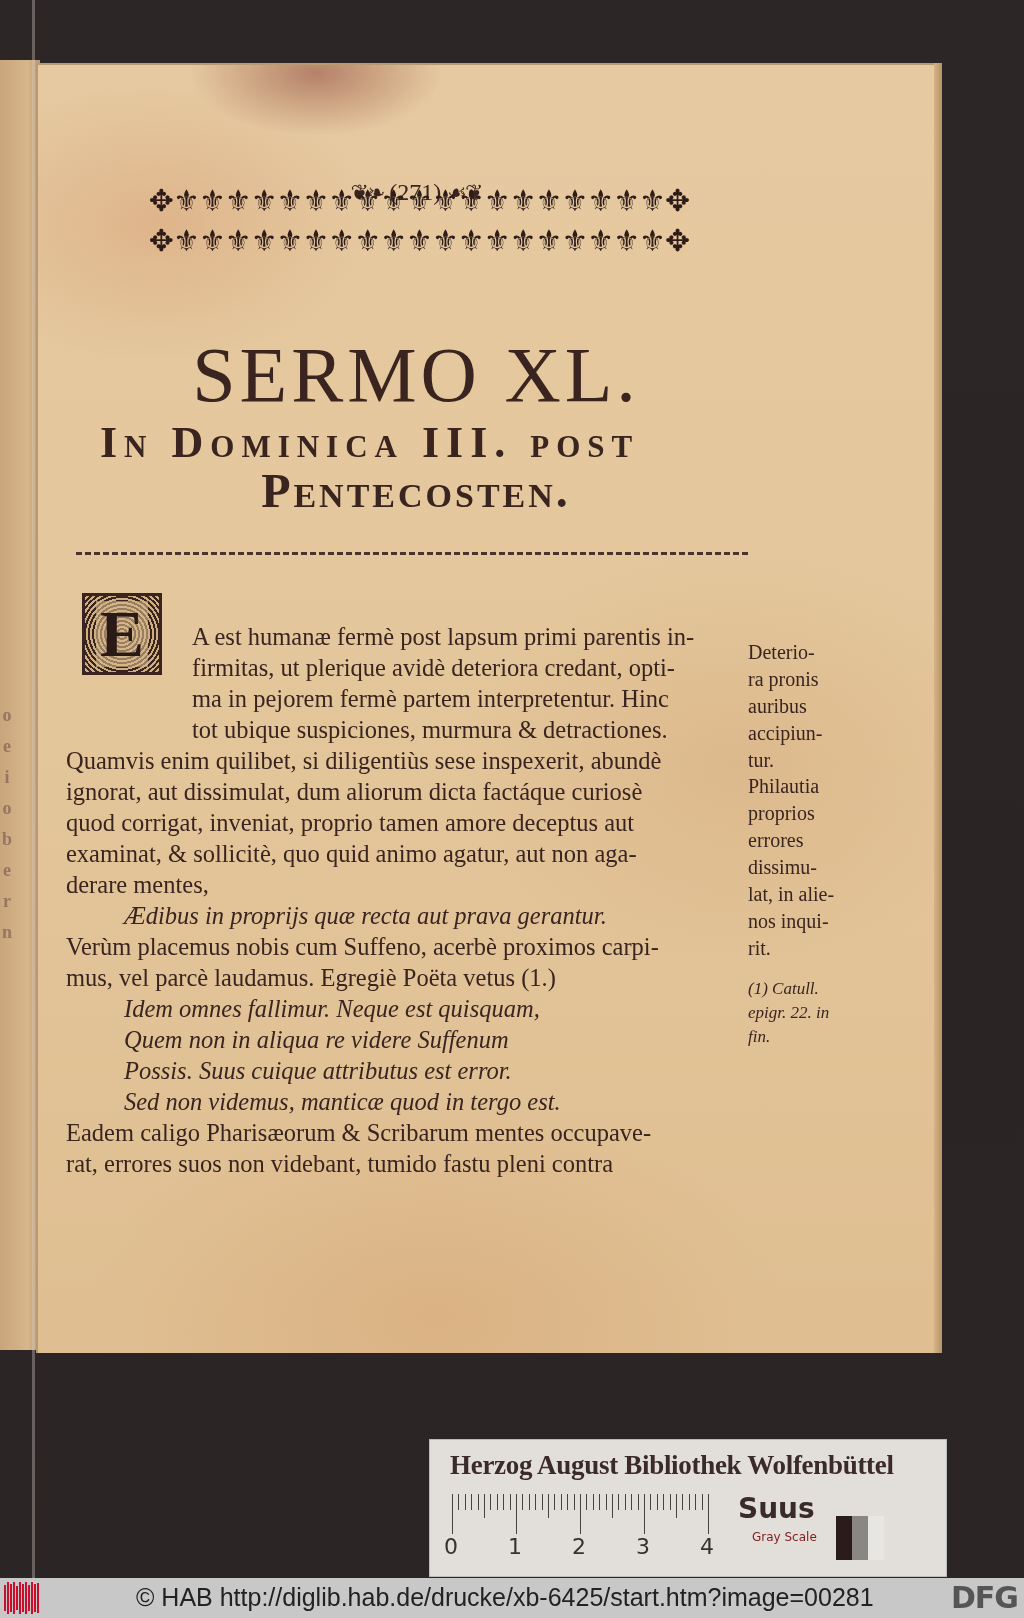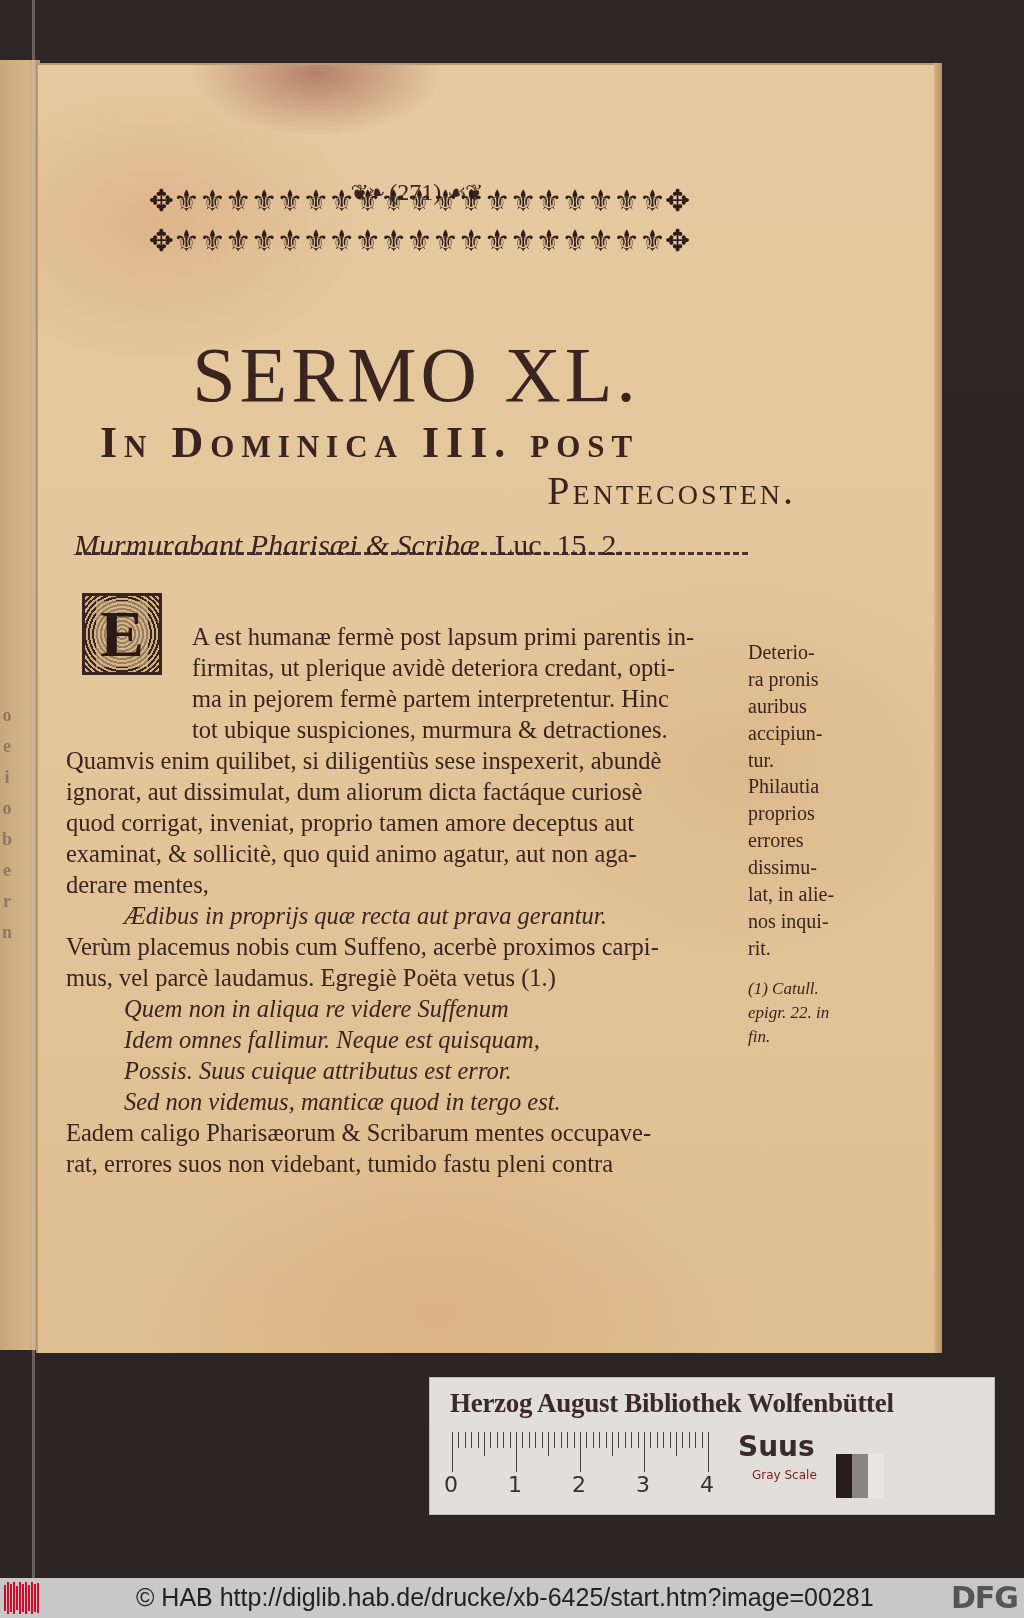--- a/index.html
+++ b/index.html
@@ -55,22 +55,22 @@
     position:absolute; top:232px; left:0; width:760px; text-align:center;
     font-family:"Liberation Serif", serif; font-size:78px; letter-spacing:4px;
     line-height:80px;
   }
   .subtitle1 {
     position:absolute; top:316px; left:64px; width:660px;
     font-family:"Liberation Serif", serif; font-size:44px; font-weight:bold;
     letter-spacing:7px; font-variant:small-caps; line-height:48px; white-space:nowrap;
   }
   .subtitle2 {
-    position:absolute; top:368px; left:0; width:760px; text-align:right;
-    font-family:"Liberation Serif", serif; font-size:40px; font-weight:normal;
+    position:absolute; top:368px; left:0; width:760px; text-align:center;
+    font-family:"Liberation Serif", serif; font-size:48px; font-weight:bold;
     letter-spacing:3px; font-variant:small-caps; line-height:40px;
   }
   .epigraph {
     position:absolute; top:424px; left:38px; width:720px;
     font-family:"Liberation Serif", serif; font-size:30px; line-height:36px;
     white-space:nowrap;
   }
   .epigraph .it { font-style:italic; }
   .rule {
     position:absolute; top:489px; left:40px; width:672px; height:4px;
@@ -104,22 +104,22 @@
   .margin-b { top:670px; }
   .margin-c { top:874px; font-style:italic; font-size:17px; line-height:24px; }
   .margin-c .line { height:24px; }
   .footer-line {
     position:absolute; top:1102px; left:56px; width:690px;
     font-family:"Liberation Serif", serif; font-size:24px; line-height:30px;
     display:flex; justify-content:space-between;
   }
   .footer-line .sig { font-variant:small-caps; letter-spacing:2px; font-weight:bold; }
   .target {
-    position:absolute; left:430px; top:1378px; width:516px; height:136px;
-    background:#e2dfda; box-shadow:0 0 0 1px #bbb;padding-left:48px;
+    position:absolute; left:430px; top:1440px; width:516px; height:136px;
+    background:#e2dfda; box-shadow:0 0 0 1px #bbb;
   }
   .target-title {
     position:absolute; left:20px; top:10px;
     font-family:"Liberation Serif", serif; font-weight:bold; font-size:27px;
     color:#3a2a2a; white-space:nowrap; letter-spacing:-0.3px;
   }
   .ruler {
     position:absolute; left:22px; top:54px; width:256px; height:40px;
   }
   .ruler .tick { position:absolute; bottom:0; width:1px; background:#444; }
@@ -170,46 +170,42 @@
 
   <div class="ornament-band">
     <div>✥⚜⚜⚜⚜⚜⚜⚜⚜⚜⚜⚜⚜⚜⚜⚜⚜⚜⚜⚜✥</div>
     <div>✥⚜⚜⚜⚜⚜⚜⚜⚜⚜⚜⚜⚜⚜⚜⚜⚜⚜⚜⚜✥</div>
   </div>
 
   <div class="title ink">SERMO XL.</div>
   <div class="subtitle1 ink">In Dominica III. post</div>
   <div class="subtitle2 ink">Pentecosten.</div>
 
-  <div class="epigraph ink">
-    <span class="it">Murmurabant Pharisæi &amp; Scribæ.</span>
-    <span>Luc. 15. 2.</span>
-  </div>
 
   <div class="rule"></div>
 
   <div class="dropcap">
     <span>E</span>
   </div>
 
   <div class="body-text ink">
     <span class="line ind">A est humanæ fermè post lapsum primi parentis in-</span>
     <span class="line ind">firmitas, ut plerique avidè deteriora credant, opti-</span>
     <span class="line ind">ma in pejorem fermè partem interpretentur. Hinc</span>
     <span class="line ind">tot ubique suspiciones, murmura &amp; detractiones.</span>
     <span class="line">Quamvis enim quilibet, si diligentiùs sese inspexerit, abundè</span>
     <span class="line">ignorat, aut dissimulat, dum aliorum dicta factáque curiosè</span>
     <span class="line">quod corrigat, inveniat, proprio tamen amore deceptus aut</span>
     <span class="line">examinat, &amp; sollicitè, quo quid animo agatur, aut non aga-</span>
     <span class="line">derare mentes,</span>
     <span class="line verse">Ædibus in proprijs quæ recta aut prava gerantur.</span>
     <span class="line">Verùm placemus nobis cum Suffeno, acerbè proximos carpi-</span>
     <span class="line">mus, vel parcè laudamus. Egregiè Poëta vetus (1.)</span>
+    <span class="line verse">Idem omnes fallimur. Neque est quisquam,</span>
     <span class="line verse">Quem non in aliqua re videre Suffenum</span>
-    <span class="line verse">Idem omnes fallimur. Neque est quisquam,</span>
     <span class="line verse">Possis. Suus cuique attributus est error.</span>
     <span class="line verse">Sed non videmus, manticæ quod in tergo est.</span>
     <span class="line">Eadem caligo Pharisæorum &amp; Scribarum mentes occupave-</span>
     <span class="line">rat, errores suos non videbant, tumido fastu pleni contra</span>
   </div>
 
   <div class="margin-notes margin-a ink">
     <span class="line">Deterio-</span>
     <span class="line">ra pronis</span>
     <span class="line">auribus</span>

